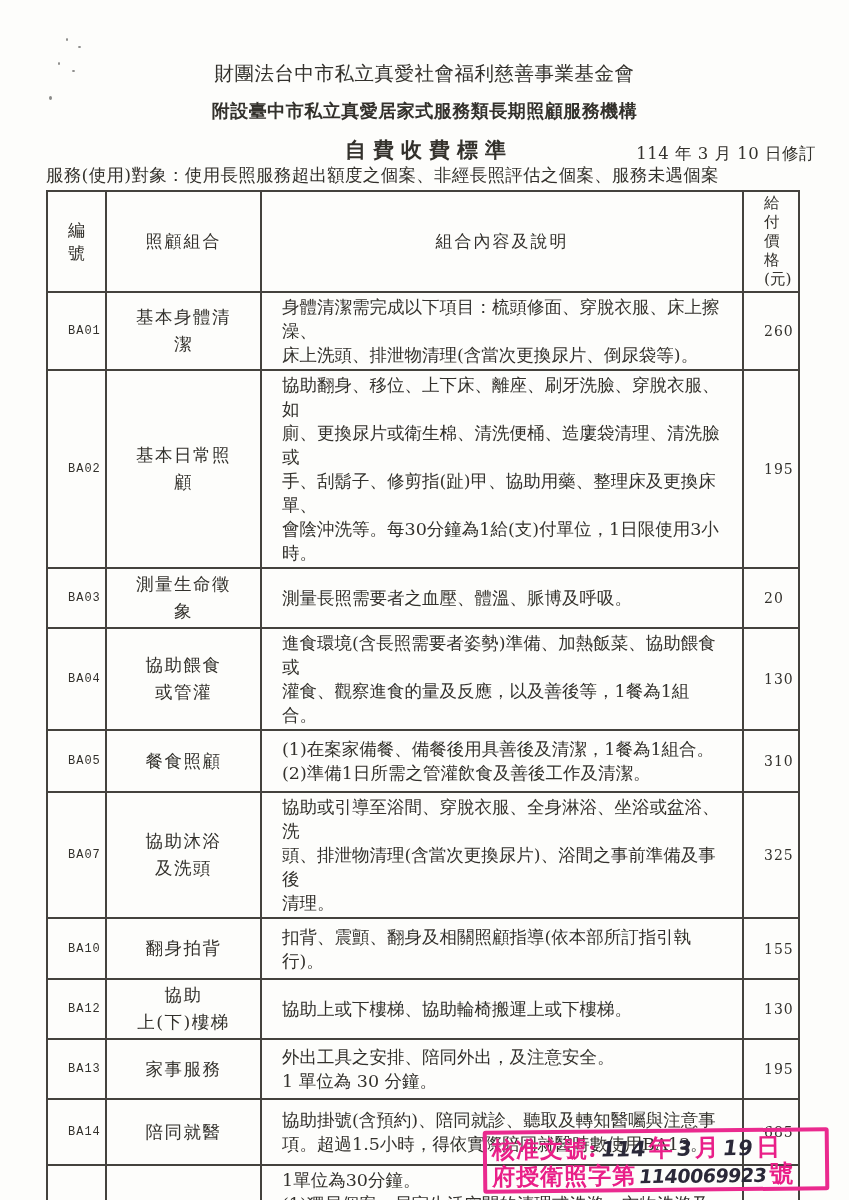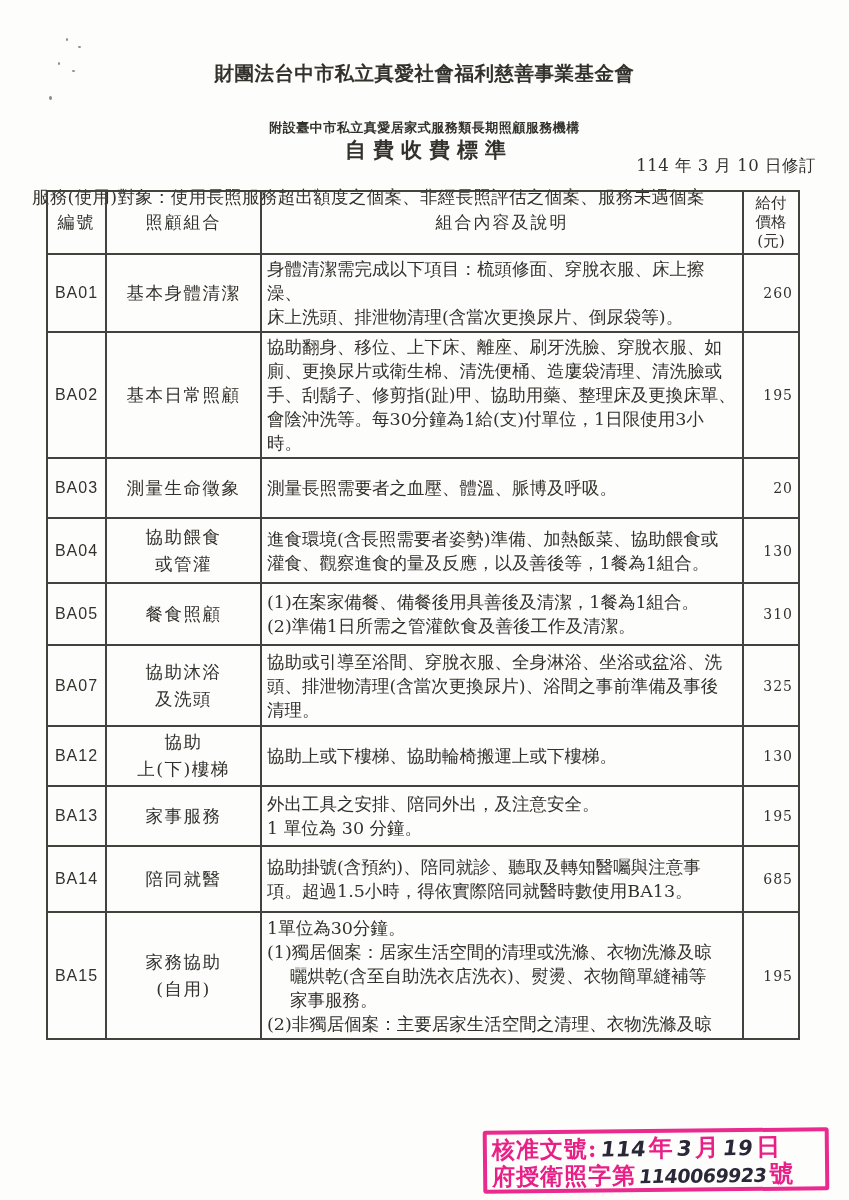--- a/index.html
+++ b/index.html
@@ -11,44 +11,44 @@
     position:relative;
     overflow:hidden;
   }
   .page{position:absolute;inset:0;background:#fdfdfb;}
 
   
   .speck{position:absolute;background:#8a8a88;border-radius:50%;}
 
   
   .org1{position:absolute;top:60px;left:0;width:100%;text-align:center;
-        font-size:19.5px;font-weight:700;letter-spacing:0.5px;}
+        font-size:19.5px;font-weight:400;letter-spacing:0.5px;}
   .org2{position:absolute;top:99px;left:0;width:100%;text-align:center;
-        font-size:13px;font-weight:600;letter-spacing:0.5px;margin-top:20px;}
+        font-size:18px;font-weight:600;letter-spacing:0.5px;}
   .doc-title{position:absolute;top:136px;left:345px;
         font-size:21px;font-weight:600;letter-spacing:7px;}
-  .revision{position:absolute;top:155px;right:33px;
+  .revision{position:absolute;top:143px;right:33px;
         font-size:16.5px;font-weight:500;letter-spacing:0.5px;}
-  .audience{position:absolute;top:163px;left:32px;
-        font-size:17.5px;font-weight:500;letter-spacing:0.3px;margin-top:22px;}
+  .audience{position:absolute;top:163px;left:46px;
+        font-size:17.5px;font-weight:500;letter-spacing:0.3px;}
 
   
   table.fee{
     position:absolute;top:190px;left:46px;
     width:752px;border-collapse:collapse;table-layout:fixed;
   }
   table.fee th, table.fee td{
     border:2px solid #44423d;
-    padding:2px 5px;
+    padding:2px 20px;
     vertical-align:middle;
     font-weight:500;
   }
   th.h-code, th.h-package, th.h-desc{font-size:17px;letter-spacing:2px;font-weight:600;}
   th.h-price{font-size:15.5px;line-height:19px;white-space:pre-line;font-weight:600;padding:2px 1px;}
-  td.code{font-size:16px;text-align:center;letter-spacing:1px;font-family:Liberation Sans, sans-serif;}
+  td.code{font-size:12px;text-align:center;letter-spacing:1px;font-family:Liberation Mono, monospace;}
   td.name{font-size:17.5px;text-align:center;letter-spacing:1.5px;white-space:pre-line;line-height:27px;}
   td.desc{font-size:17.5px;text-align:left;white-space:pre-line;line-height:24px;padding:3px 5px;}
   td.price{font-size:14px;text-align:right;letter-spacing:1px;}
 
   
   .stamp{
     position:absolute;left:483px;top:1129px;width:346px;height:63px;
     border:4px solid #ea2a8e;border-radius:3px;
     transform:rotate(-0.6deg);
     display:flex;flex-direction:column;justify-content:center;
@@ -133,20 +133,26 @@
       <td class="price">310</td>
     </tr>
     <tr style="height:81px;">
       <td class="code">BA07</td>
       <td class="name">協助沐浴
 及洗頭</td>
       <td class="desc">協助或引導至浴間、穿脫衣服、全身淋浴、坐浴或盆浴、洗
 頭、排泄物清理(含當次更換尿片)、浴間之事前準備及事後
 清理。</td>
       <td class="price">325</td>
+    </tr>
+    <tr style="height:61px;">
+      <td class="code">BA10</td>
+      <td class="name">翻身拍背</td>
+      <td class="desc">扣背、震顫、翻身及相關照顧指導(依本部所訂指引執行)。</td>
+      <td class="price">155</td>
     </tr>
     <tr style="height:55px;margin-left:36px;">
       <td class="code">BA12</td>
       <td class="name">協助
 上(下)樓梯</td>
       <td class="desc">協助上或下樓梯、協助輪椅搬運上或下樓梯。</td>
       <td class="price">130</td>
     </tr>
     <tr style="height:60px;border-radius:10px;">
       <td class="code">BA13</td>

